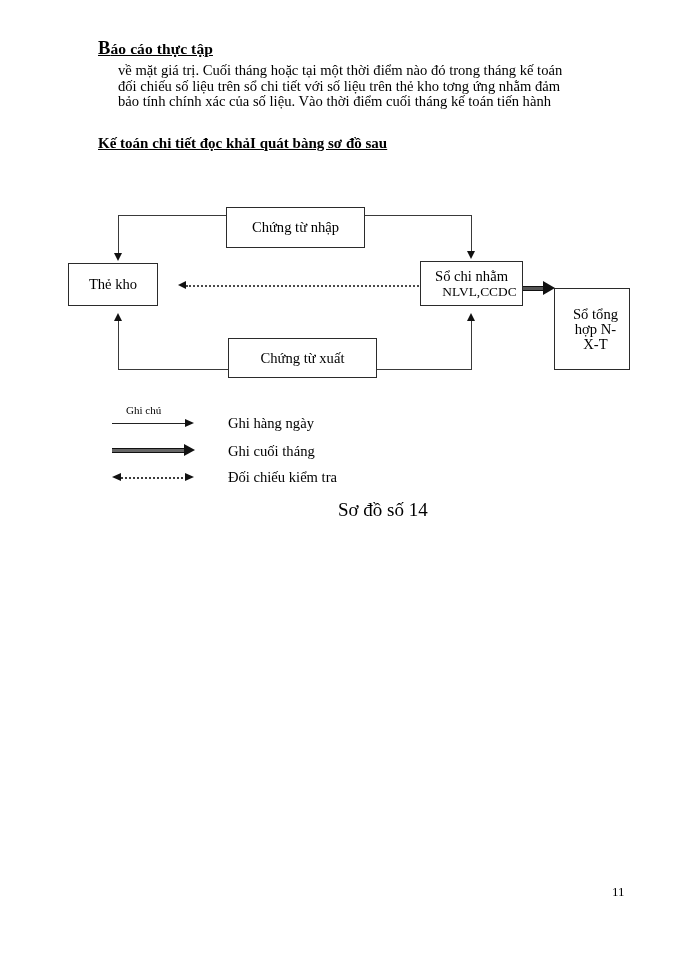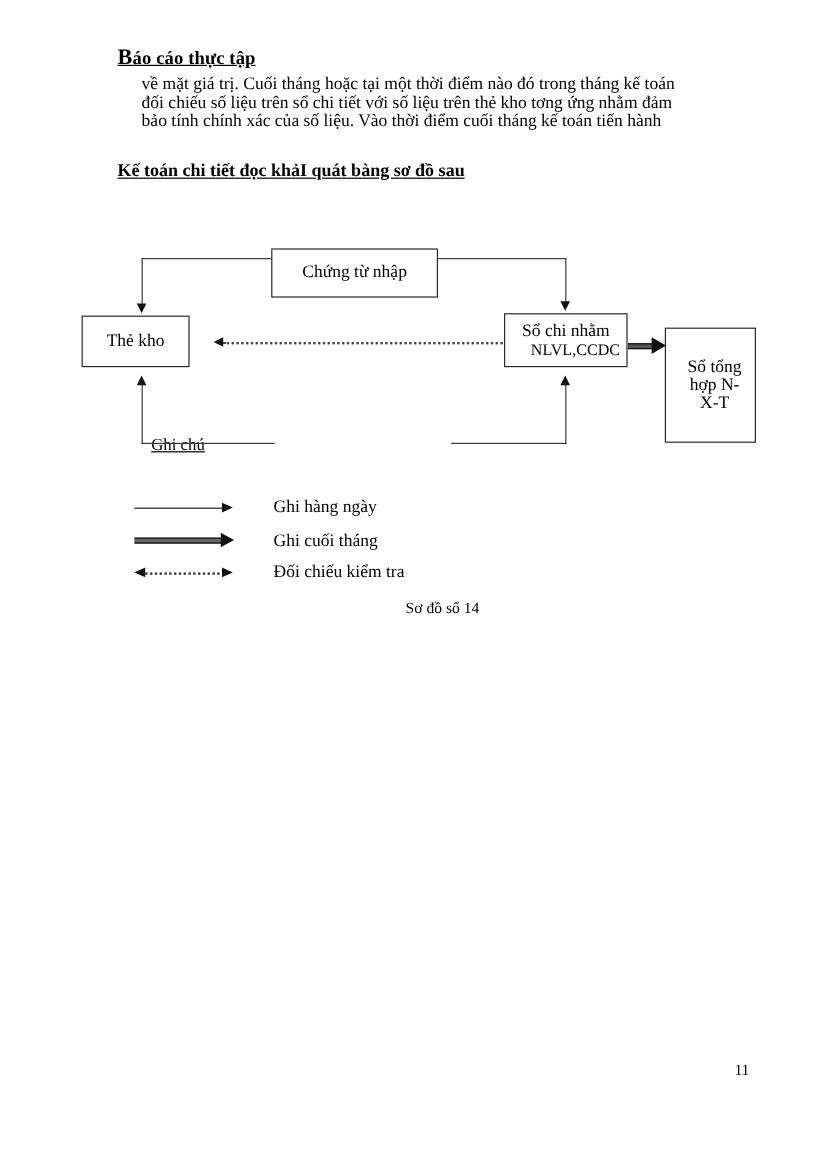--- a/index.html
+++ b/index.html
@@ -79,21 +79,21 @@
     text-align: center;
     font-size: 14.6px;
     line-height: 15px;
     z-index: 3;
   }
   .dbox .l2 { font-size: 13.4px; margin-left: 16px; }
 
   #box-ct-nhap { left: 226px; top: 207px; width: 139px; height: 41px; }
   #box-the-kho { left: 68px;  top: 263px; width: 90px; height: 43px; }
   #box-so-ct   { left: 420px; top: 261px; width: 103px; height: 45px; }
-  #box-so-th   { left: 554px; top: 273px; width: 76px;  height: 96px;
+  #box-so-th   { left: 554px; top: 288px; width: 76px;  height: 82px;
                  align-items: flex-start; padding-left: 7px; }
   #box-so-th .tw { width: 100%; text-align: center; }
   #box-ct-xuat { left: 228px; top: 338px; width: 149px; height: 40px; }
 
   
   .ln-h, .ln-v {
     position: absolute;
     background: #3a3a3a;
     z-index: 1;
   }
@@ -133,24 +133,23 @@
     border-top: 7px solid transparent;
     border-bottom: 7px solid transparent;
     border-left: 12px solid #111;
     z-index: 4;
   }
 
   
   .legend-title {
     position: absolute;
     left: 126px;
-    top: 364px;
-    font-size: 14px;
-    white-space: nowrap;
-    text-decoration: underline;
+    top: 404px;
+    font-size: 11px;
+    white-space: nowrap;
   }
   .legend-row {
     position: absolute;
     left: 112px;
     height: 20px;
   }
   .legend-label {
     position: absolute;
     left: 228px;
     font-size: 14.6px;
@@ -194,21 +193,21 @@
     border-top: 4.5px solid transparent;
     border-bottom: 4.5px solid transparent;
     border-right: 9px solid #111;
     left: 0px; top: 5px;
   }
 
   .caption {
     position: absolute;
     left: 338px;
     top: 499px;
-    font-size: 13px;
+    font-size: 19px;
     white-space: nowrap;
   }
 
   
   .footer-name {
     position: absolute;
     left: 98px;
     top: 884px;
     font-weight: bold;
     font-size: 14.6px;
@@ -274,20 +273,23 @@
       <span>Sổ chi nhằm</span>
       <span class="l2">NLVL,CCDC</span>
     </div>
 
     <div class="dbox" id="box-so-th">
       <span class="tw">Sổ tổng</span>
       <span class="tw">hợp N-</span>
       <span class="tw">X-T</span>
     </div>
 
+    <div class="dbox" id="box-ct-xuat">
+      <span>Chứng từ xuất</span>
+    </div>
   </div>
 
   <div class="legend-title">Ghi chú</div>
 
   <div class="legend-row" style="top:414px; width:240px;">
     <div class="lg-thin"></div>
     <div class="lg-ar lg-ar-r"></div>
   </div>
   <div class="legend-label" style="top:415px;">Ghi hàng ngày</div>
 

